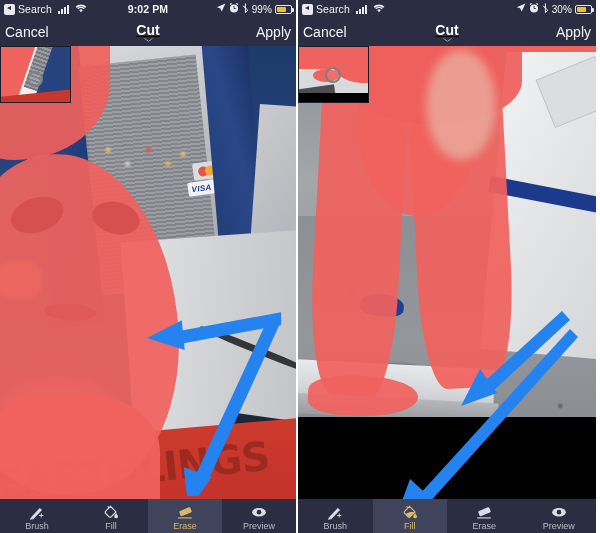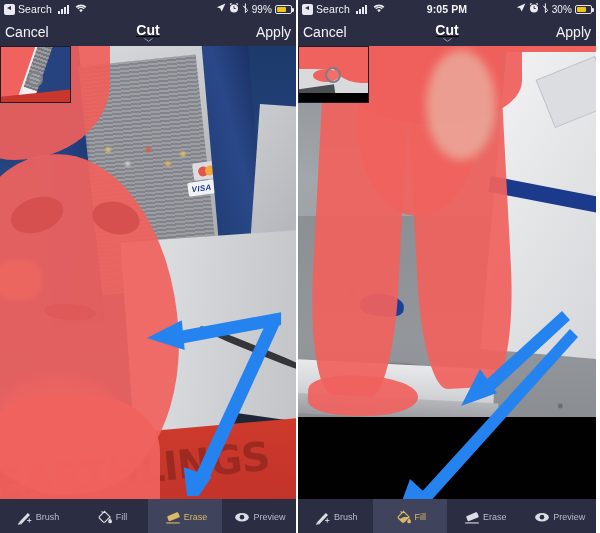--- a/index.html
+++ b/index.html
@@ -296,21 +296,21 @@
   .lo-r-dark{ position:absolute; left:-4px; top:40px; width:40px; height:12px;
     background:#4b4e53; transform:rotate(-8deg); }
   .lo-r-black{ position:absolute; left:0; bottom:0; width:100%; height:9px; background:#000; }
 
   
   .arrows{ position:absolute; inset:0; z-index:25; pointer-events:none; }
 
   
   .tabbar{ display:flex; height:34px; background:#2b2d42; z-index:30; position:relative; }
   .tab{
-    flex:1; display:flex; flex-direction:row; align-items:center;
+    flex:1; display:flex; flex-direction:column; align-items:center;
     justify-content:center; gap:1px; cursor:pointer; background:#2b2d42;
     border:none; font-family:inherit; padding-top:2px;
   }
   .tab.active{ background:#40435c; }
   .tab-label{ font-size:9px; color:#b9bcc9; line-height:1; }
   .tab.active .tab-label{ color:#d9b967; }
   .tab-ico{ width:20px; height:17px; display:block; }
 </style>
 </head>
 <body>
@@ -330,20 +330,21 @@
             <i></i>
           </span>
         <span class="wifi">
           <svg width="12" height="9" viewBox="0 0 12 9">
               <path d="M6 8.2 4.1 6.1a2.8 2.8 0 0 1 3.8 0z" fill="#eceaf2"></path>
               <path d="M1.9 3.9 .6 2.6a7.7 7.7 0 0 1 10.8 0L10.1 3.9a5.9 5.9 0 0 0-8.2 0z" fill="#eceaf2"></path>
               <path d="M3.2 5.2 2.3 4.3a5 5 0 0 1 7.4 0l-.9.9a3.8 3.8 0 0 0-5.6 0z" fill="#eceaf2"></path>
             </svg>
         </span>
       </div>
+      <div class="sb-center">9:02 PM</div>
       <div class="sb-right">
         <span>
           <svg width="10" height="10" viewBox="0 0 10 10">
               <path d="M9.4.6 .8 4.2l3.3 1 1.6 3.4z" fill="#eceaf2"></path>
             </svg>
         </span>
         <span>
           <svg width="10" height="10" viewBox="0 0 10 10">
               <circle cx="5" cy="5.4" r="4" fill="#eceaf2"></circle>
               <path d="M5 3.1v2.4h1.8" stroke="#2b2d42" stroke-width="0.9" fill="none"></path>
@@ -474,21 +475,20 @@
             <i></i>
           </span>
         <span class="wifi">
           <svg width="12" height="9" viewBox="0 0 12 9">
               <path d="M6 8.2 4.1 6.1a2.8 2.8 0 0 1 3.8 0z" fill="#eceaf2"></path>
               <path d="M1.9 3.9 .6 2.6a7.7 7.7 0 0 1 10.8 0L10.1 3.9a5.9 5.9 0 0 0-8.2 0z" fill="#eceaf2"></path>
               <path d="M3.2 5.2 2.3 4.3a5 5 0 0 1 7.4 0l-.9.9a3.8 3.8 0 0 0-5.6 0z" fill="#eceaf2"></path>
             </svg>
         </span>
       </div>
-      <div class="sb-center">9:05 PM</div>
       <div class="sb-right">
         <span>
           <svg width="10" height="10" viewBox="0 0 10 10">
               <path d="M9.4.6 .8 4.2l3.3 1 1.6 3.4z" fill="#eceaf2"></path>
             </svg>
         </span>
         <span>
           <svg width="10" height="10" viewBox="0 0 10 10">
               <circle cx="5" cy="5.4" r="4" fill="#eceaf2"></circle>
               <path d="M5 3.1v2.4h1.8" stroke="#2b2d42" stroke-width="0.9" fill="none"></path>

